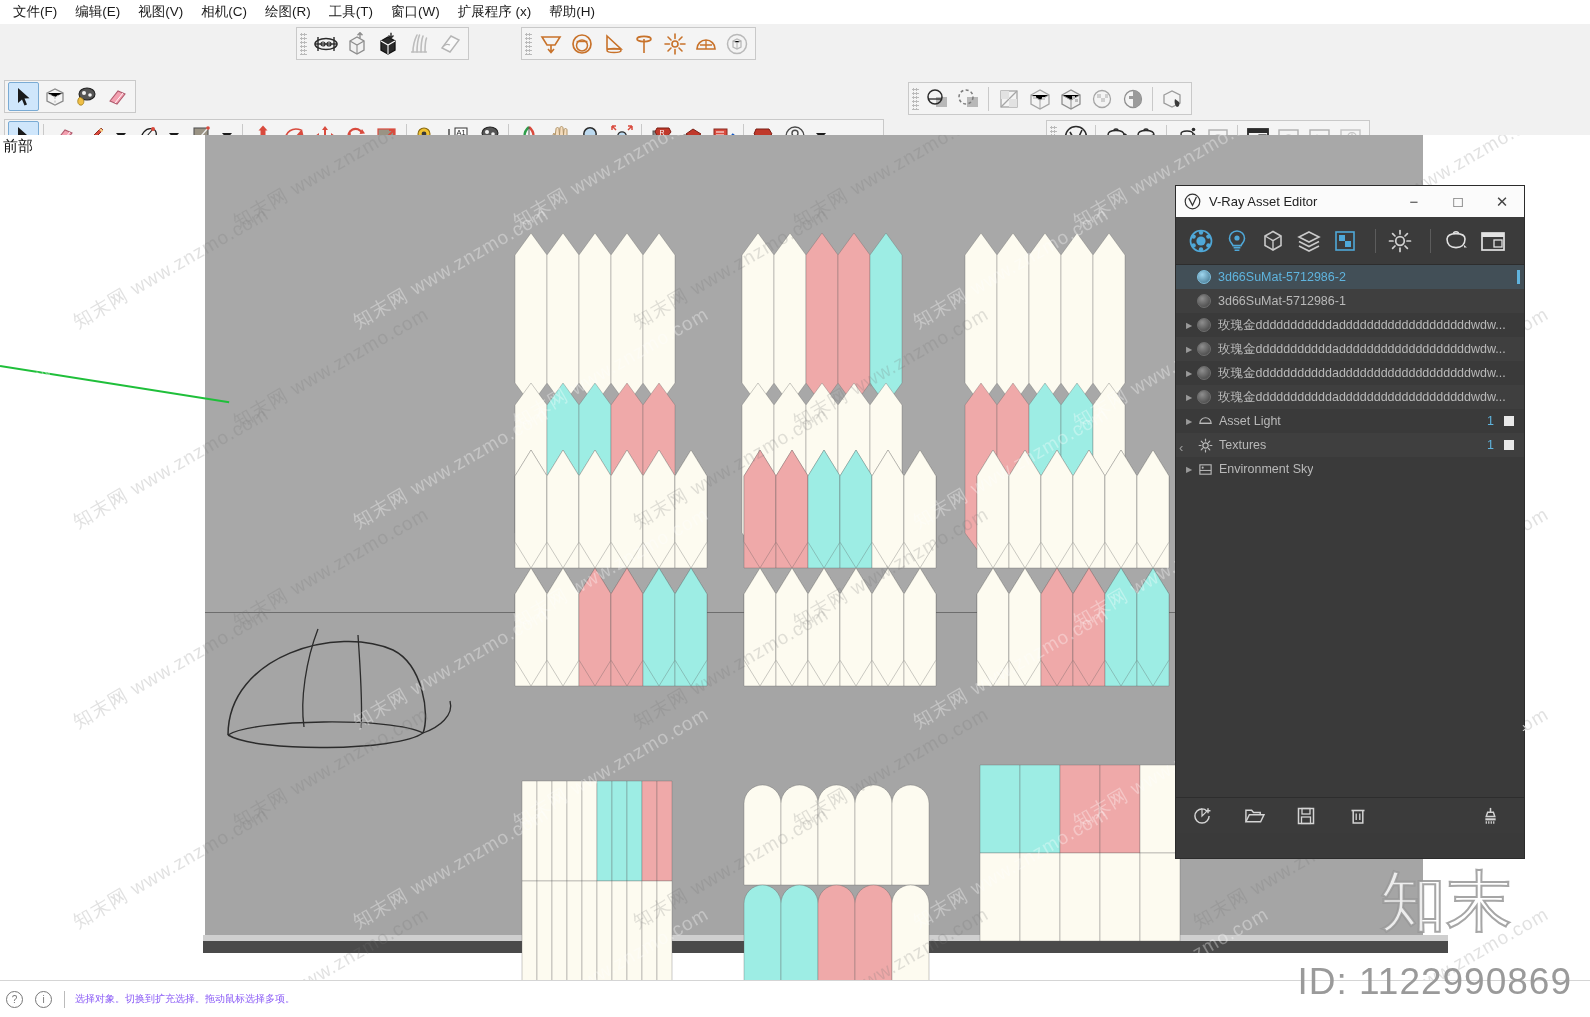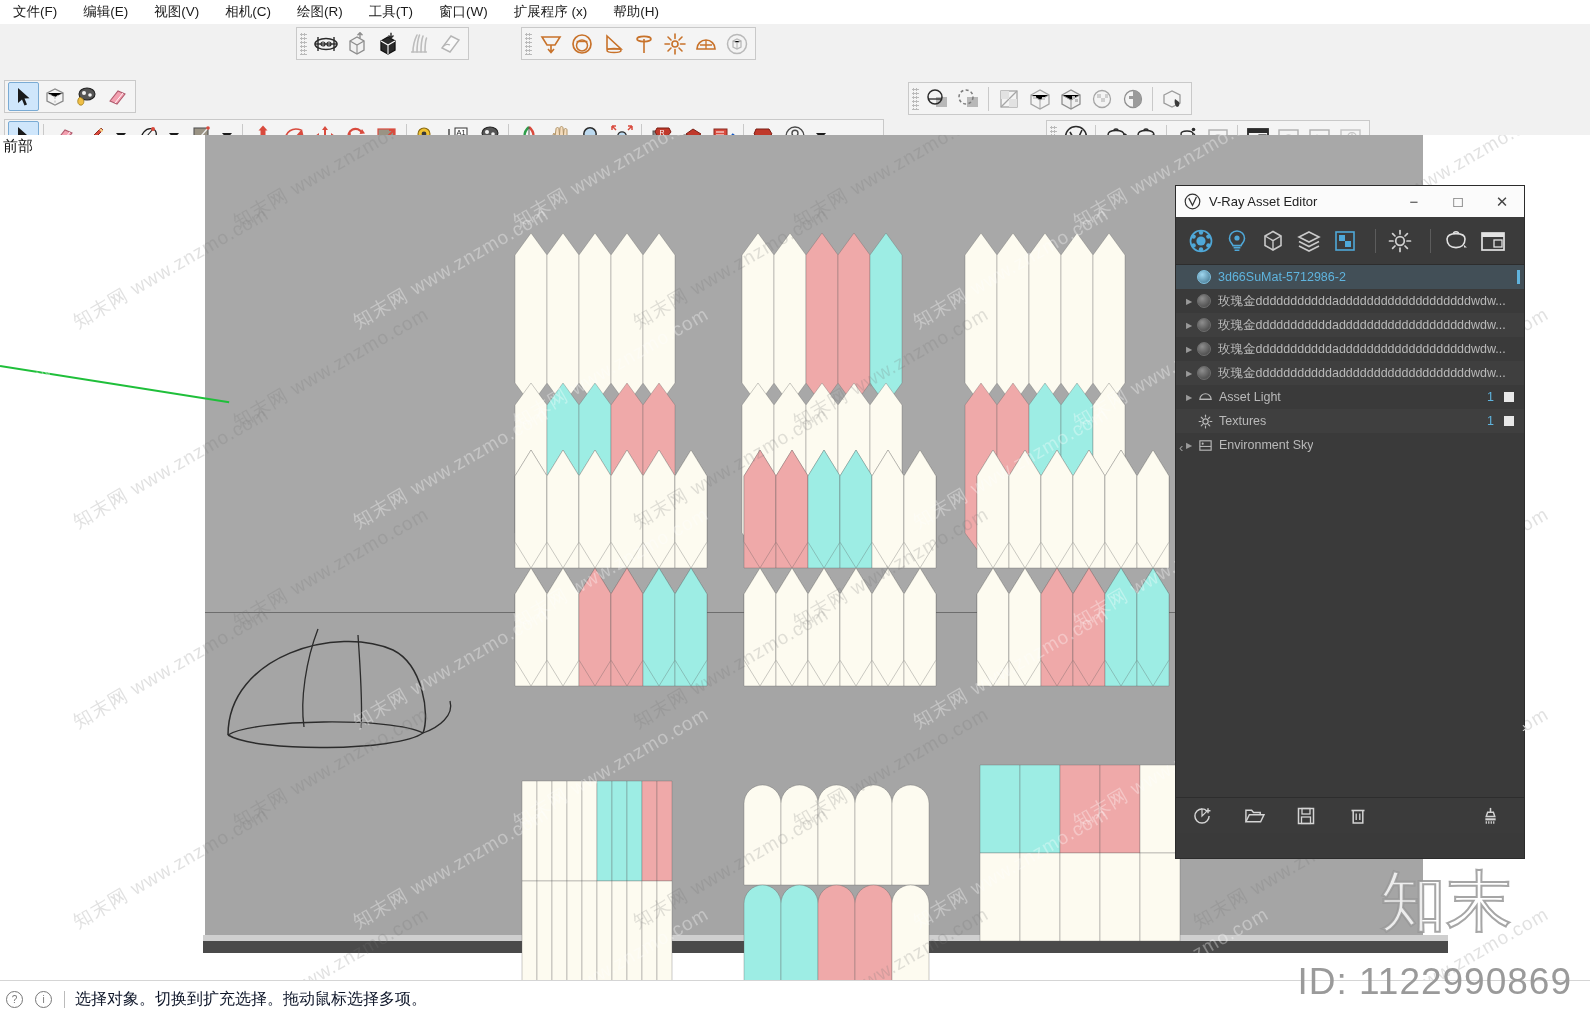--- a/index.html
+++ b/index.html
@@ -9,21 +9,21 @@
     background:#ffffff;
     position:relative;
     font-size:13px;
     color:#1a1a1a;
     -webkit-font-smoothing:antialiased;
   }
 
   
   #menubar {
     position:absolute; left:0; top:0; width:1590px; height:24px;
-    background:#ffffff; display:flex; align-items:center; padding-left:4px;gap:8px;
+    background:#ffffff; display:flex; align-items:center; padding-left:4px;
   }
   .menu-item {
     font-size:13.5px; color:#1b1b1b; padding:3px 9px; white-space:nowrap;
     cursor:default;
   }
 
   
   #toolbar-area {
     position:absolute; left:0; top:24px; width:1590px; height:111px;
     background:#f1f1f1;
@@ -157,21 +157,21 @@
 
   
   #statusbar {
     position:absolute; left:0; top:980px; width:1590px; height:37px;
     background:#ffffff; border-top:1px solid #d5d5d5;
     display:flex; align-items:center; padding-left:6px;
   }
   .st-icon { width:17px;height:17px;border:1.3px solid #777;border-radius:50%;margin-right:12px;
     display:flex;align-items:center;justify-content:center;font-size:10px;color:#777;}
   .st-sep { width:1px;height:17px;background:#bbb;margin-right:10px;}
-  #status-text { font-size:16px; color:#0f172a; }
+  #status-text { font-size:10px; color:#8b5cf6; }
 
   
   .wm {
     position:absolute; color:rgba(255,255,255,0.34); font-size:19px;
     transform:rotate(-30deg); pointer-events:none; white-space:nowrap;
     font-family:"Liberation Sans", sans-serif; letter-spacing:1px;
     user-select:none;
   }
   .wm.dark { color:rgba(120,120,120,0.22); }
   #wm-logo {
@@ -945,20 +945,25 @@
   </div>
 
 
   <div id="vray-body">
       <div class="asset-row selected">
         <span class="arrow"></span>
         <span class="sphere sel"></span>
         <span class="asset-label">3d66SuMat-5712986-2</span>
         <span class="sel-bar"></span>
       </div>
+      <div class="asset-row alt">
+        <span class="arrow"></span>
+        <span class="sphere"></span>
+        <span class="asset-label">3d66SuMat-5712986-1</span>
+      </div>
       <div class="asset-row">
         <span class="arrow">▶</span>
         <span class="sphere"></span>
         <span class="asset-label">玫瑰金dddddddddddadddddddddddddddddddwdw...</span>
       </div>
       <div class="asset-row alt">
         <span class="arrow">▶</span>
         <span class="sphere"></span>
         <span class="asset-label">玫瑰金dddddddddddadddddddddddddddddddwdw...</span>
       </div>

